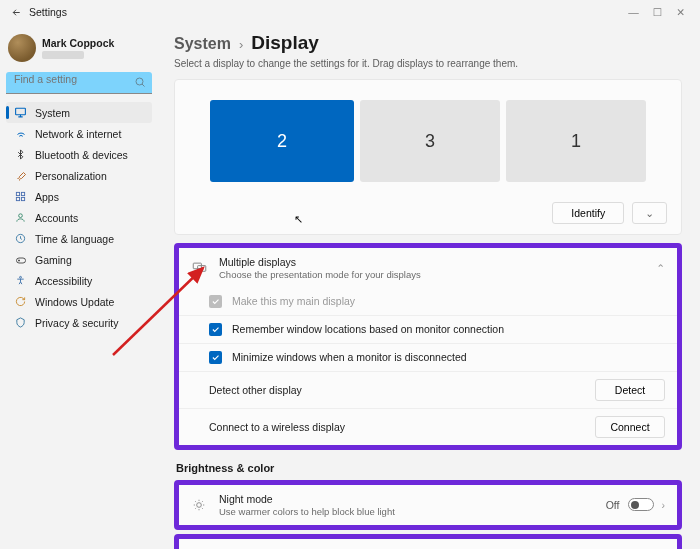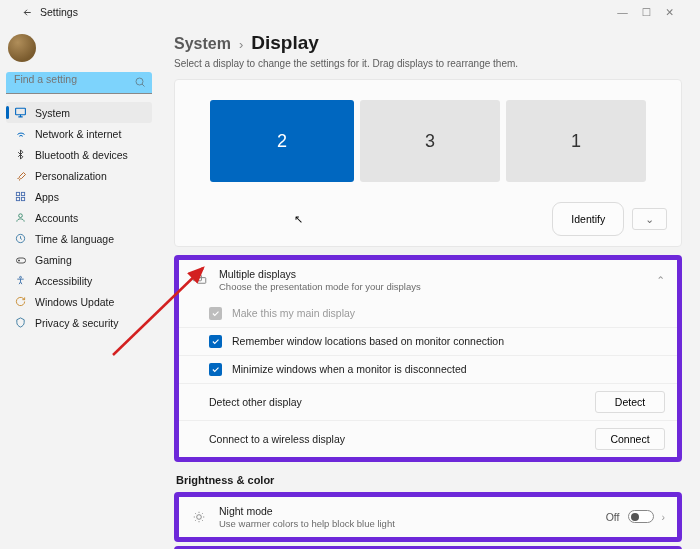--- a/index.html
+++ b/index.html
@@ -1,17 +1,17 @@
 <!DOCTYPE html>
 <html><head>
 <meta charset="utf-8">
 <style>
   * { box-sizing: border-box; margin: 0; padding: 0; font-family: "Segoe UI", sans-serif; }
   body { background: #f3f3f3; width: 700px; height: 549px; overflow: hidden; font-size: 11px; color: #1a1a1a; position: relative; }
-  .titlebar { height: 24px; display: flex; align-items: center; padding: 0 20px; font-size: 10.5px; text-align: right; }
+  .titlebar { height: 24px; display: flex; align-items: center; padding: 0 9px; font-size: 10.5px; text-align: right; }
   .titlebar .back { width: 14px; height: 14px; display: flex; align-items: center; justify-content: center; margin-right: 6px; cursor: pointer; }
   .titlebar .win-controls { margin-left: auto; display: flex; gap: 14px; padding-right: 6px; }
   .titlebar .win-controls span { opacity: .55; cursor: pointer; }
   .content { display: flex; height: calc(100% - 24px); }
   .sidebar { width: 158px; padding: 6px 6px 0 6px; }
   .profile { display: flex; align-items: center; gap: 6px; padding: 4px 2px 10px 2px; }
   .avatar { width: 28px; height: 28px; border-radius: 50%; background: radial-gradient(circle at 35% 30%, #b08e5a, #7a5b2e 70%); }
   .profile-name { font-weight: 600; font-size: 10.5px; }
   .profile-sub { width: 42px; height: 8px; background: #d9d9d9; border-radius: 2px; margin-top: 2px; }
   .search { position: relative; margin-bottom: 8px; }
@@ -30,21 +30,21 @@
   .subtitle { font-size: 10px; color: #5c5c5c; margin-bottom: 10px; }
   .panel { background: #fbfbfb; border: 1px solid #e7e7e7; border-radius: 4px; padding: 16px 14px 10px 14px; margin-bottom: 8px; }
   .monitors { display: flex; gap: 6px; justify-content: center; margin: 4px 0 20px 0; }
   .monitor { height: 82px; border-radius: 3px; display: flex; align-items: center; justify-content: center; font-size: 18px; color: #333; }
   .m2 { width: 144px; background: #0067c0; color: #fff; }
   .m3 { width: 140px; background: #e4e4e4; }
   .m1 { width: 140px; background: #e4e4e4; }
   .panel-actions { display: flex; justify-content: flex-end; gap: 8px; margin-top: 6px; align-items:center;}
   .cursor { position:absolute; left:294px; top:213px; font-size:11px; color:#000; pointer-events:none;}
   .btn { background: #fcfcfc; border: 1px solid #dcdcdc; border-radius: 3px; height: 22px; padding: 0 12px; font-size: 10.5px; cursor: pointer; display:flex; align-items:center; gap:6px;}
-  .btn-wide { padding: 16px 18px; border-radius: 9px; }
+  .btn-wide { padding: 4px 18px; }
   .card { background: #fbfbfb; border: 5px solid #6d28d9; border-radius: 4px; margin-bottom: 4px; }
   .card-header { display:flex; align-items:center; padding: 8px 12px; gap:12px; cursor:pointer;}
   .card-icon { width:16px; height:16px; opacity:.7; display:flex; align-items:center; justify-content:center;}
   .card-title { font-size: 10.5px; line-height:1.2; }
   .card-sub { font-size: 9.5px; color: #6b6b6b; line-height:1.2;}
   .card-right { margin-left:auto; display:flex; align-items:center; gap:8px; font-size:10.5px; color:#555;}
   .sub-row { display:flex; align-items:center; gap:10px; padding: 7px 12px 7px 30px; border-top:1px solid #eee; font-size:10.5px;}
   .sub-row.first { border-top:none; }
   .chk { width:13px; height:13px; border-radius:2px; display:flex; align-items:center; justify-content:center; flex-shrink:0; }
   .chk.on { background:#0067c0; }
@@ -75,20 +75,24 @@
     <span>—</span>
     <span>☐</span>
     <span>✕</span>
   </div>
 </div>
 
 <div class="content">
   <aside class="sidebar">
     <div class="profile">
       <div class="avatar"></div>
+      <div>
+        <div class="profile-name">Mark Coppock</div>
+        <div class="profile-sub"></div>
+      </div>
     </div>
     <div class="search">
       <input placeholder="Find a setting" style="">
       <span class="icon">
         <svg width="12" height="12" viewBox="0 0 24 24" fill="none" stroke="#555" stroke-width="2">
             <circle cx="11" cy="11" r="7"></circle>
             <path d="m21 21-5-5"></path>
           </svg>
       </span>
     </div>

